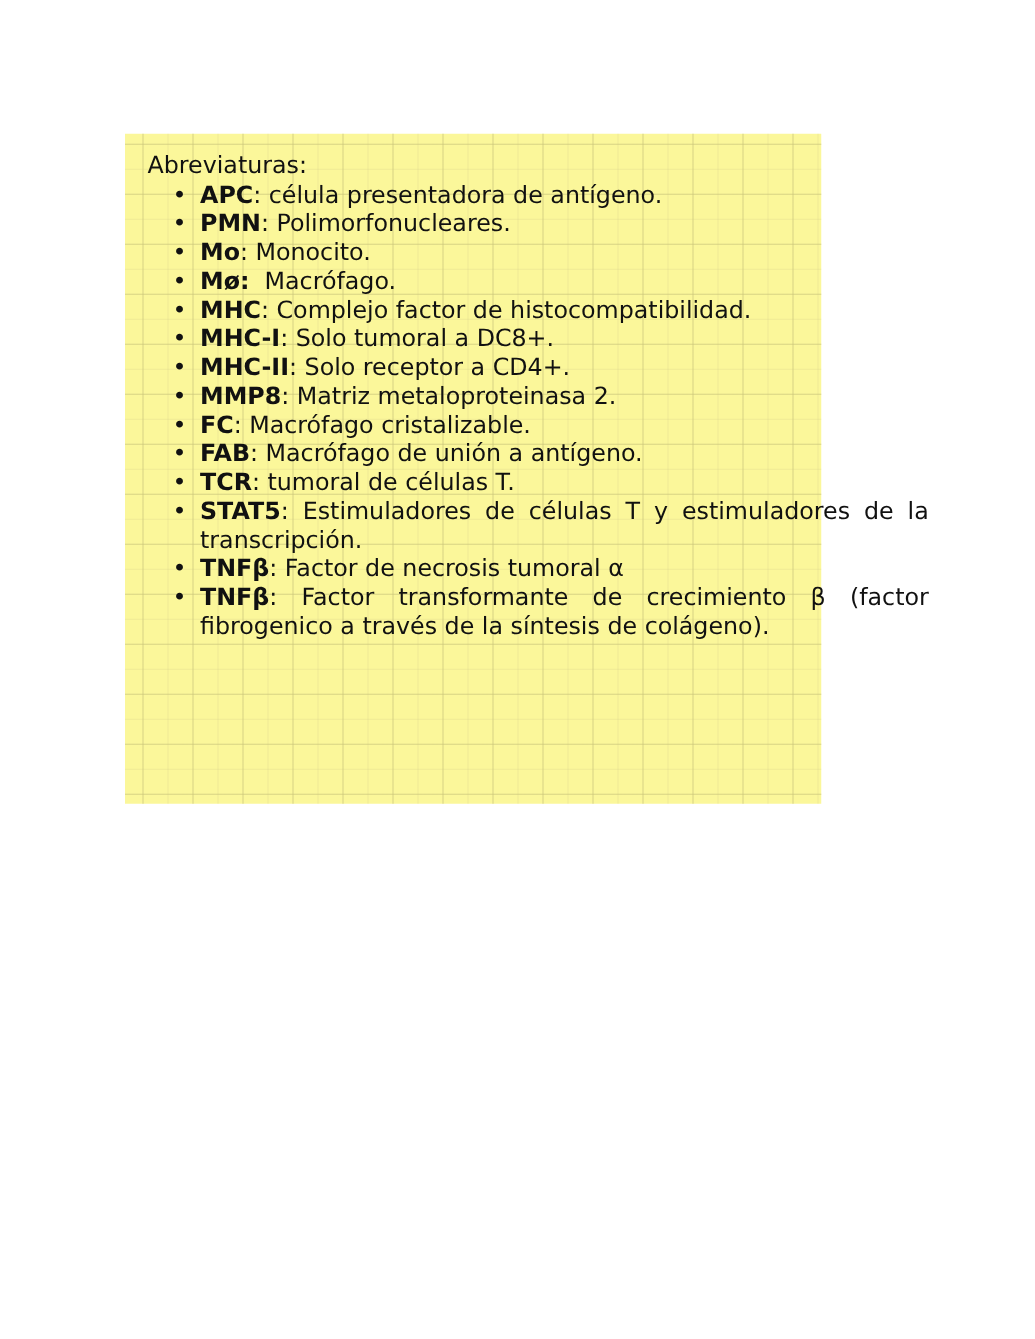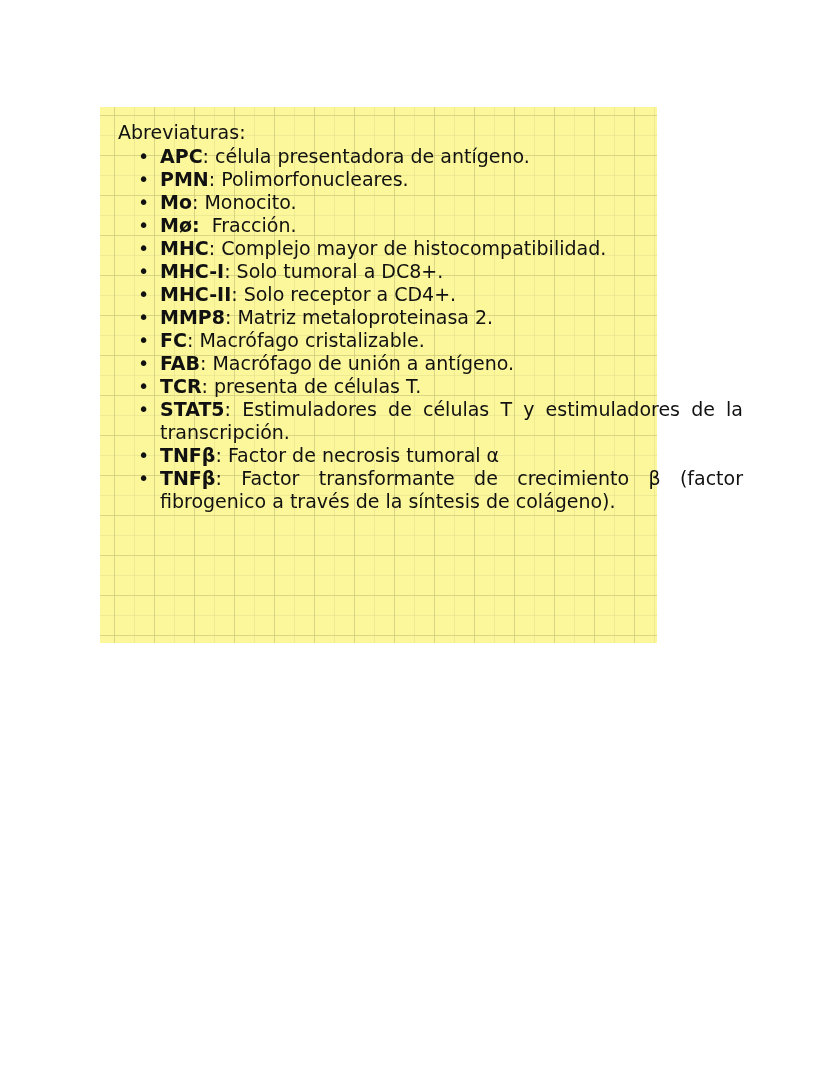--- a/index.html
+++ b/index.html
@@ -26,25 +26,25 @@
 </style>
 </head>
 <body>
 
 <div class="panel">
   <div class="title">Abreviaturas:</div>
   <ul class="list">
     <li><span class="bullet">•</span><span class="abbr">APC</span><span>:</span><span> célula presentadora de antígeno.</span></li>
     <li><span class="bullet">•</span><span class="abbr">PMN</span><span>:</span><span> Polimorfonucleares.</span></li>
     <li><span class="bullet">•</span><span class="abbr">Mo</span><span>:</span><span> Monocito.</span></li>
-    <li><span class="bullet">•</span><span class="abbr">Mø:</span><span></span><span style="white-space:pre">  Fracción.</span></li>
-    <li><span class="bullet">•</span><span class="abbr">MHC</span><span>:</span><span> Complejo mayor de histocompatibilidad.</span></li>
+    <li><span class="bullet">•</span><span class="abbr">Mø:</span><span></span><span style="white-space:pre">  Macrófago.</span></li>
+    <li><span class="bullet">•</span><span class="abbr">MHC</span><span>:</span><span> Complejo factor de histocompatibilidad.</span></li>
     <li><span class="bullet">•</span><span class="abbr">MHC-I</span><span>:</span><span> Solo tumoral a DC8+.</span></li>
     <li><span class="bullet">•</span><span class="abbr">MHC-II</span><span>:</span><span> Solo receptor a CD4+.</span></li>
     <li><span class="bullet">•</span><span class="abbr">MMP8</span><span>:</span><span> Matriz metaloproteinasa 2.</span></li>
     <li><span class="bullet">•</span><span class="abbr">FC</span><span>:</span><span> Macrófago cristalizable.</span></li>
     <li><span class="bullet">•</span><span class="abbr">FAB</span><span>:</span><span> Macrófago de unión a antígeno.</span></li>
-    <li><span class="bullet">•</span><span class="abbr">TCR</span><span>:</span><span> presenta de células T.</span></li>
+    <li><span class="bullet">•</span><span class="abbr">TCR</span><span>:</span><span> tumoral de células T.</span></li>
     <li class="just"><span class="bullet">•</span><span class="abbr">STAT5</span><span>:</span><span> Estimuladores de células T y estimuladores de la transcripción.</span></li>
     <li><span class="bullet">•</span><span class="abbr">TNFβ</span><span>:</span><span> Factor de necrosis tumoral α</span></li>
     <li class="just"><span class="bullet">•</span><span class="abbr">TNFβ</span><span>:</span><span> Factor transformante de crecimiento β (factor fibrogenico a través de la síntesis de colágeno).</span></li>
   </ul>
 </div>
 
 </body></html>

